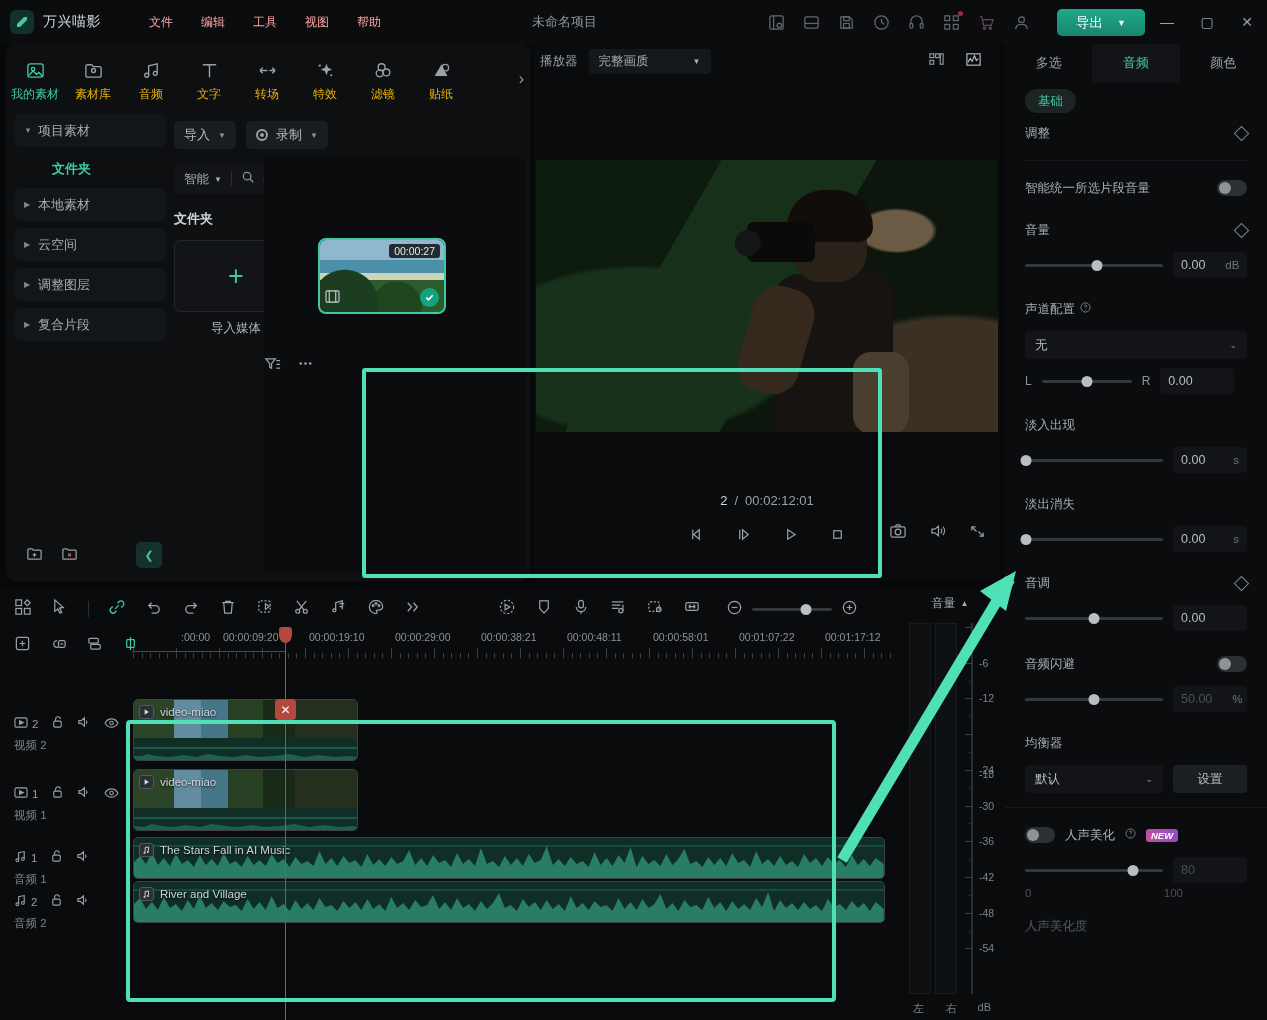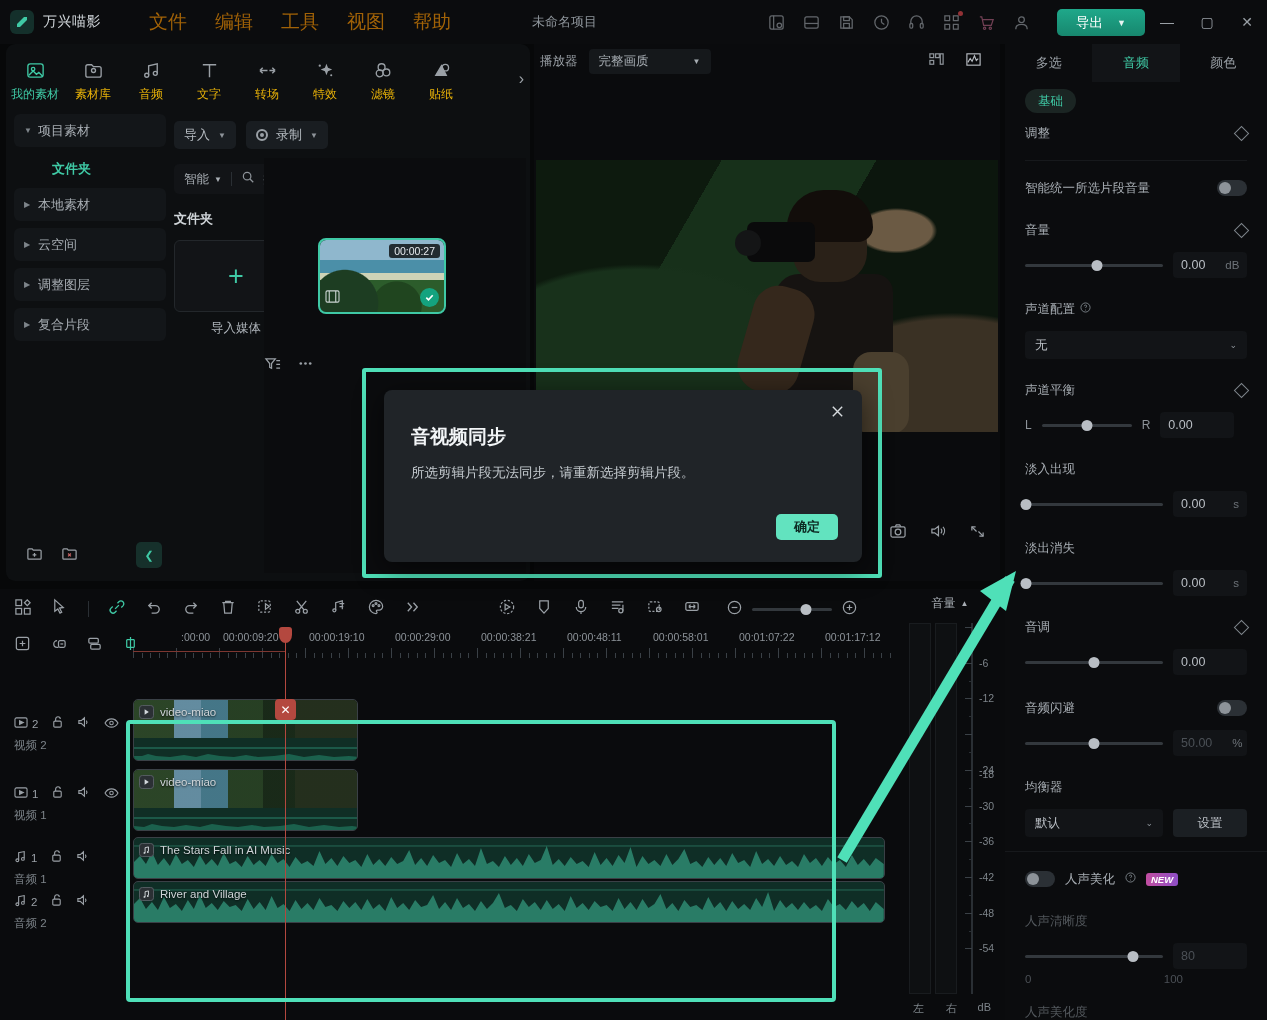--- a/index.html
+++ b/index.html
@@ -17,21 +17,21 @@
     position: absolute; top: 0; left: 0; width: 1267px; height: 44px;
     background: #0b0c0e; display: flex; align-items: center;
   }
   .logo {
     width: 24px; height: 24px; margin-left: 10px; border-radius: 6px;
     background: #14302b; display: flex; align-items: center; justify-content: center;
   }
   .logo svg { display: block; }
   .brand { margin-left: 9px; font-size: 14px; color: #cfd4d8; letter-spacing: .5px; }
   .menu { display: flex; margin-left: 34px; gap: 0px; }
-  .menu div { padding: 4px 14px; font-size: 19px; color: #a16207; cursor: default; }
+  .menu div { padding: 4px 14px; font-size: 12px; color: #fca5a5; cursor: default; }
   .projname {
     position: absolute; left: 532px; top: 13px; font-size: 13px; color: #8e959b;
   }
   .tb-icons {
     position: absolute; right: 236px; top: 0; height: 44px;
     display: flex; align-items: center; gap: 16px;
   }
   .tb-icons .ic { width: 19px; height: 19px; opacity: .62; position: relative; }
   .dot-badge {
     position: absolute; top: -2px; right: -2px; width: 5px; height: 5px;
@@ -712,24 +712,20 @@
                   <circle cx="6" cy="8.8" r=".55" fill="#7d848a" stroke="none"></circle>
                 </svg>
             </span>
           </span>
         </div>
         <div class="selbox">
           <span>无</span>
           <span class="caret">⌄</span>
         </div>
 
-        <div class="row" style="margin-top:18px">
-          <span class="rlabel">声道平衡</span>
-          <span class="diamond"></span>
-        </div>
         <div class="sldrow">
           <span class="lr">L</span>
           <span class="slider" style="flex:0 0 90px">
               <span class="knob" style="left:50%"></span>
             </span>
           <span class="lr">R</span>
           <span class="numbox">
             <span>0.00</span>
           </span>
         </div>
@@ -810,23 +806,20 @@
               <svg width="11" height="11" viewBox="0 0 12 12" fill="none" stroke="#7d848a" stroke-width="1">
                   <circle cx="6" cy="6" r="5"></circle>
                   <path d="M4.7 4.6c0-.8.6-1.3 1.3-1.3s1.3.5 1.3 1.2c0 1-1.3 1-1.3 2"></path>
                   <circle cx="6" cy="8.8" r=".55" fill="#7d848a" stroke="none"></circle>
                 </svg>
             </span>
             <span class="newbadge">NEW</span>
           </span>
         </div>
 
-        <div class="row" style="margin-top:16px">
-          <span class="rlabel dim">人声清晰度</span>
-        </div>
         <div class="sldrow">
           <span class="slider">
               <span class="knob" style="left:78%"></span>
             </span>
           <span class="numbox dim">
             <span>80</span>
           </span>
         </div>
         <div class="minmax" style="width:158px">
           <span>0</span>
@@ -1345,29 +1338,19 @@
     <div class="mfoot">
       <span style="margin-left:4px">左</span>
       <span style="margin-left:22px">右</span>
       <span style="margin-left:auto;margin-right:6px">dB</span>
     </div>
   </div>
 
   <div class="hl-tracks"></div>
 
   <div class="hl-dialog"></div>
-  <div class="dialog">
-    <div class="dlg-close" style="font-size:0">
-        <svg width="15" height="15" viewBox="0 0 16 16" fill="none" stroke="#d6dade" stroke-width="1.5">
-          <path d="M3 3l10 10M13 3L3 13"></path>
-        </svg>
-    </div>
-    <div class="dlg-title">音视频同步</div>
-    <div class="dlg-msg">所选剪辑片段无法同步，请重新选择剪辑片段。</div>
-    <div class="dlg-ok">确定</div>
-  </div>
 
   <svg class="arrow-svg" width="200" height="300">
     <path d="M12 295 L180 14" stroke="#4fe0b8" stroke-width="11" fill="none"></path>
     <path d="M186 6 L150 26 L176 46 Z" fill="#4fe0b8"></path>
   </svg>
 
 </div>
 
 </body></html>

